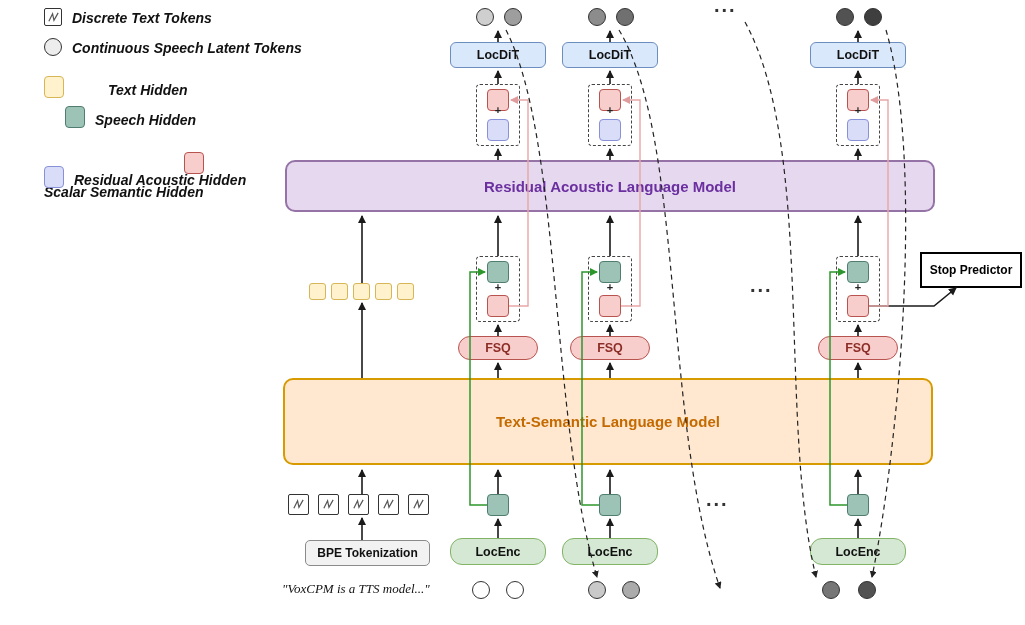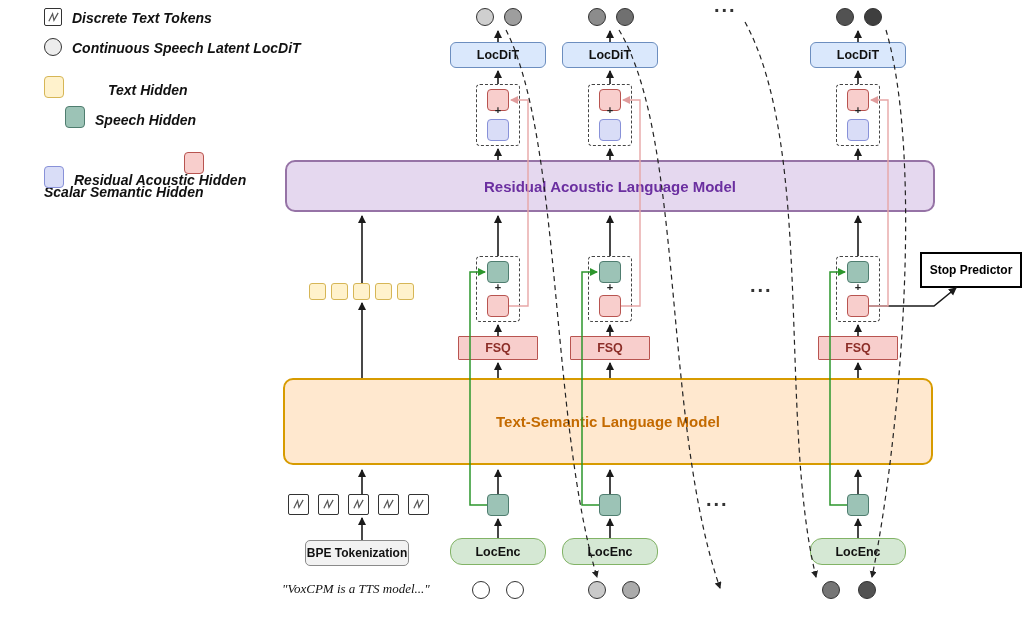--- a/index.html
+++ b/index.html
@@ -2,21 +2,21 @@
 <html><head>
 <meta charset="utf-8">
 <style>
   html,body{margin:0;padding:0;background:#fff;}
   .canvas{position:relative;width:1025px;height:625px;background:#fff;
           font-family:"Liberation Sans", sans-serif;overflow:hidden;}
   .box{position:absolute;display:flex;align-items:center;justify-content:center;
        font-weight:bold;box-sizing:border-box;text-align:center;}
   .locdit{background:#dae8fc;border:1.6px solid #6c8ebf;border-radius:6px;font-size:12.5px;color:#111;}
   .locenc{background:#d5e8d4;border:1.6px solid #82b366;border-radius:12px;font-size:12.5px;color:#111;}
-  .fsq{background:#f8cecc;border:1.6px solid #b85450;border-radius:1px;font-size:12.5px;color:#8c2e28;}
+  .fsq{background:#f8cecc;border:1.6px solid #b85450;border-radius:12px;font-size:12.5px;color:#8c2e28;}
   .bigbox{border-radius:10px;font-size:15px;}
   .purple{background:#e5d8ef;border:2px solid #9673a6;color:#6b2fa0;}
   .orange{background:#ffe8cf;border:2px solid #d79b00;color:#c46a00;}
   .stoppred{background:#ffffff;border:2px solid #000;font-size:12px;color:#000;}
   .bpe{background:#f2f2f2;border:1.5px solid #8a8a8a;border-radius:5px;font-size:12px;color:#111;}
   .dashedgroup{position:absolute;border:1.4px dashed #444;border-radius:4px;box-sizing:border-box;}
   .minibox{position:absolute;box-sizing:border-box;border-radius:4px;}
   .pinkbox{background:#f8cecc;border:1.4px solid #b85450;}
   .lavbox{background:#d9ddf7;border:1.4px solid #8891d8;}
   .tealbox{background:#9cc3b6;border:1.4px solid #4f7d6f;}
@@ -47,21 +47,21 @@
     <div class="legend-item" style="left:44px;top:8px;">
       <span class="tokbox-sm">
         <svg width="13" height="13" viewBox="0 0 14 14">
             <path d="M2 11 L6 3 L7.5 10 L12 2" fill="none" stroke="#555" stroke-width="1.3"></path>
           </svg>
       </span>
       <span>Discrete Text Tokens</span>
     </div>
     <div class="legend-item" style="left:44px;top:38px;">
       <span class="circle-sm"></span>
-      <span>Continuous Speech Latent LocDiT</span>
+      <span>Continuous Speech Latent Tokens</span>
     </div>
     <div class="legend-item" style="left:44px;top:76px;gap:44px;">
       <span class="swatch" style="background:#fff2cc;border:1.4px solid #d6b656;"></span>
       <span>Text Hidden</span>
     </div>
     <div class="legend-item" style="left:44px;top:106px;margin-left:21px;">
       <span class="swatch" style="background:#9cc3b6;border:1.4px solid #4f7d6f;"></span>
       <span>Speech Hidden</span>
     </div>
     <div class="legend-item" style="left:44px;top:152px;flex-direction:column;">
@@ -153,21 +153,21 @@
       <svg width="13" height="13" viewBox="0 0 14 14">
         <path d="M2 11 L6 3 L7.5 10 L12 2" fill="none" stroke="#555" stroke-width="1.3"></path>
       </svg>
     </div>
   <div class="tokbox" style="left:408px;top:494px;">
       <svg width="13" height="13" viewBox="0 0 14 14">
         <path d="M2 11 L6 3 L7.5 10 L12 2" fill="none" stroke="#555" stroke-width="1.3"></path>
       </svg>
     </div>
 
-  <div class="box bpe" style="left:305px;top:540px;width:104px;height:26px;">BPE Tokenization</div>
+  <div class="box bpe" style="left:305px;top:540px;width:125px;height:26px;">BPE Tokenization</div>
   <div class="quote" style="left:282px;top:581px;width:200px;">"VoxCPM is a TTS model..."</div>
 
   <div class="box stoppred" style="left:920px;top:252px;width:102px;height:36px;">Stop Predictor</div>
 
   <div class="ellipsis" style="left:714px;top:-6px;">...</div>
   <div class="ellipsis" style="left:750px;top:274px;">...</div>
   <div class="ellipsis" style="left:706px;top:488px;">...</div>
 
   <svg class="wires" width="1025" height="625">
     <defs>

